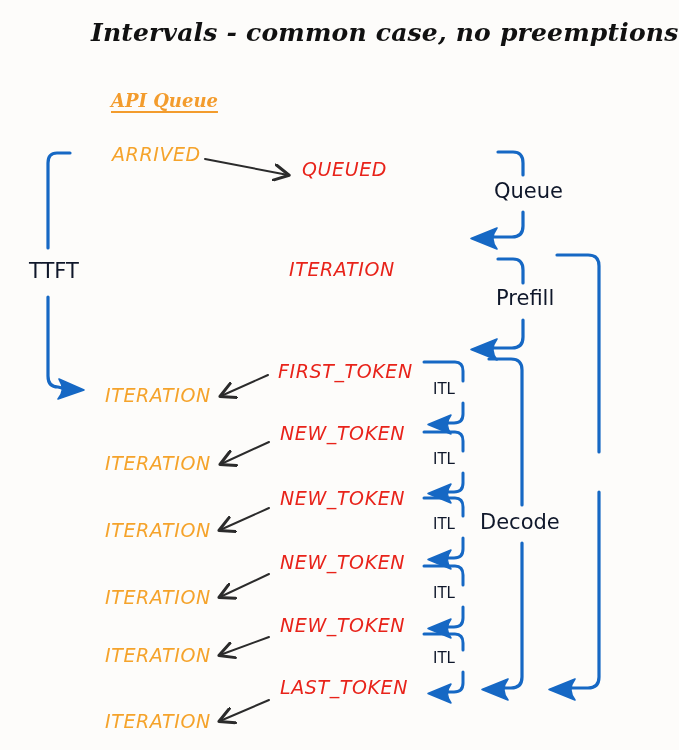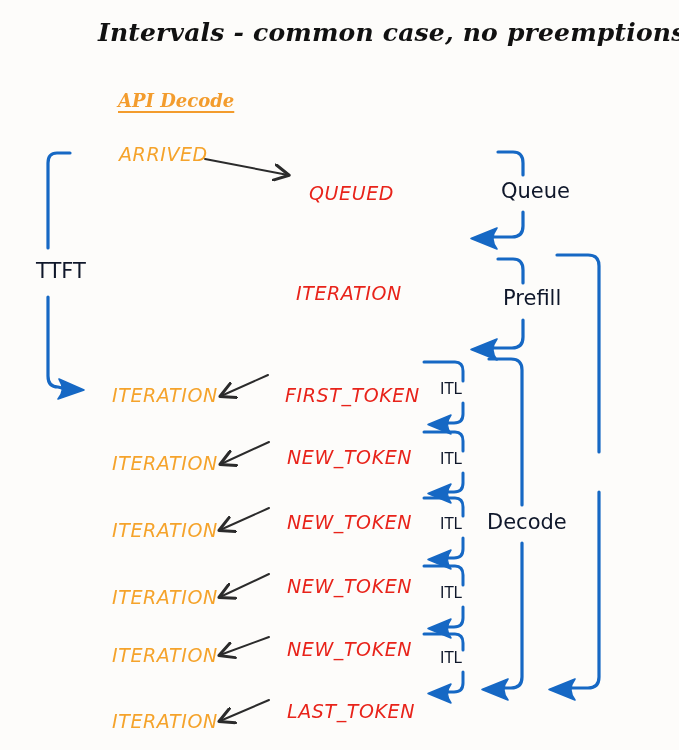--- a/index.html
+++ b/index.html
@@ -4,21 +4,21 @@
 <style>
   html,body{margin:0;padding:0;}
   body{
     width:679px;height:750px;
     background:#fdfcfa;
     font-family:"DejaVu Sans", sans-serif;
     overflow:hidden;
     position:relative;
   }
   #canvas{position:absolute;inset:0;width:679px;height:750px;}
-  .lyr{position:absolute;left:13px;top:0;width:623px;height:750px;pointer-events:none;}
+  .lyr{position:absolute;left:6px;top:0;width:623px;height:750px;pointer-events:none;}
   .txt{position:absolute;white-space:nowrap;}
 
   
   .title{
     font-family:"DejaVu Serif", serif;
     font-weight:700;font-style:italic;
     font-size:25px;color:#111111;
     letter-spacing:.2px;
   }
   
@@ -34,21 +34,21 @@
   .hdr-engine{color:#E8231A;}
 
   
   .state{
     font-family:"DejaVu Sans", sans-serif;
     font-style:italic;font-weight:400;
     font-size:19px;
     letter-spacing:.6px;
   }
   .st-api{color:#F5A32B;}
-  .st-engine{color:#E8231A;margin-top:24px;}
+  .st-engine{color:#E8231A;}
 
   
   .ival{
     font-family:"DejaVu Sans", sans-serif;
     font-size:21px;color:#0f172a;font-weight:400;
   }
   .ival.small{font-size:15px;}
 </style>
 </head>
 <body>
@@ -137,21 +137,21 @@
     <path d="M557,255 L588,255 Q599,255 599,266 L599,452"></path>
     <path d="M599,492 L599,677 Q599,688 588,688 L567,688"></path>
     <path d="M575,679 L549,689.5 L575,700 Q567,689.5 575,679 Z" fill="#1668C4" stroke="#1668C4" stroke-width="1.6" stroke-linejoin="round"></path>
   </g>
 </svg>
 
 <div class="lyr" style="pointer-events:auto;">
 
   <div class="txt title" style="left:85px;top:18px;">Intervals - common case, no preemptions</div>
 
-  <div class="txt hdr hdr-api" style="left:105px;top:90px;">API Decode</div>
+  <div class="txt hdr hdr-api" style="left:105px;top:90px;">API Queue</div>
 
   <div class="txt state st-api" style="left:106px;top:143px;">ARRIVED</div>
   <div class="txt state st-api" style="left:99px;top:384px;">ITERATION</div>
   <div class="txt state st-api" style="left:99px;top:452px;">ITERATION</div>
   <div class="txt state st-api" style="left:99px;top:519px;">ITERATION</div>
   <div class="txt state st-api" style="left:99px;top:586px;">ITERATION</div>
   <div class="txt state st-api" style="left:99px;top:644px;">ITERATION</div>
   <div class="txt state st-api" style="left:99px;top:710px;">ITERATION</div>
 
   <div class="txt state st-engine" style="left:296px;top:158px;">QUEUED</div>

